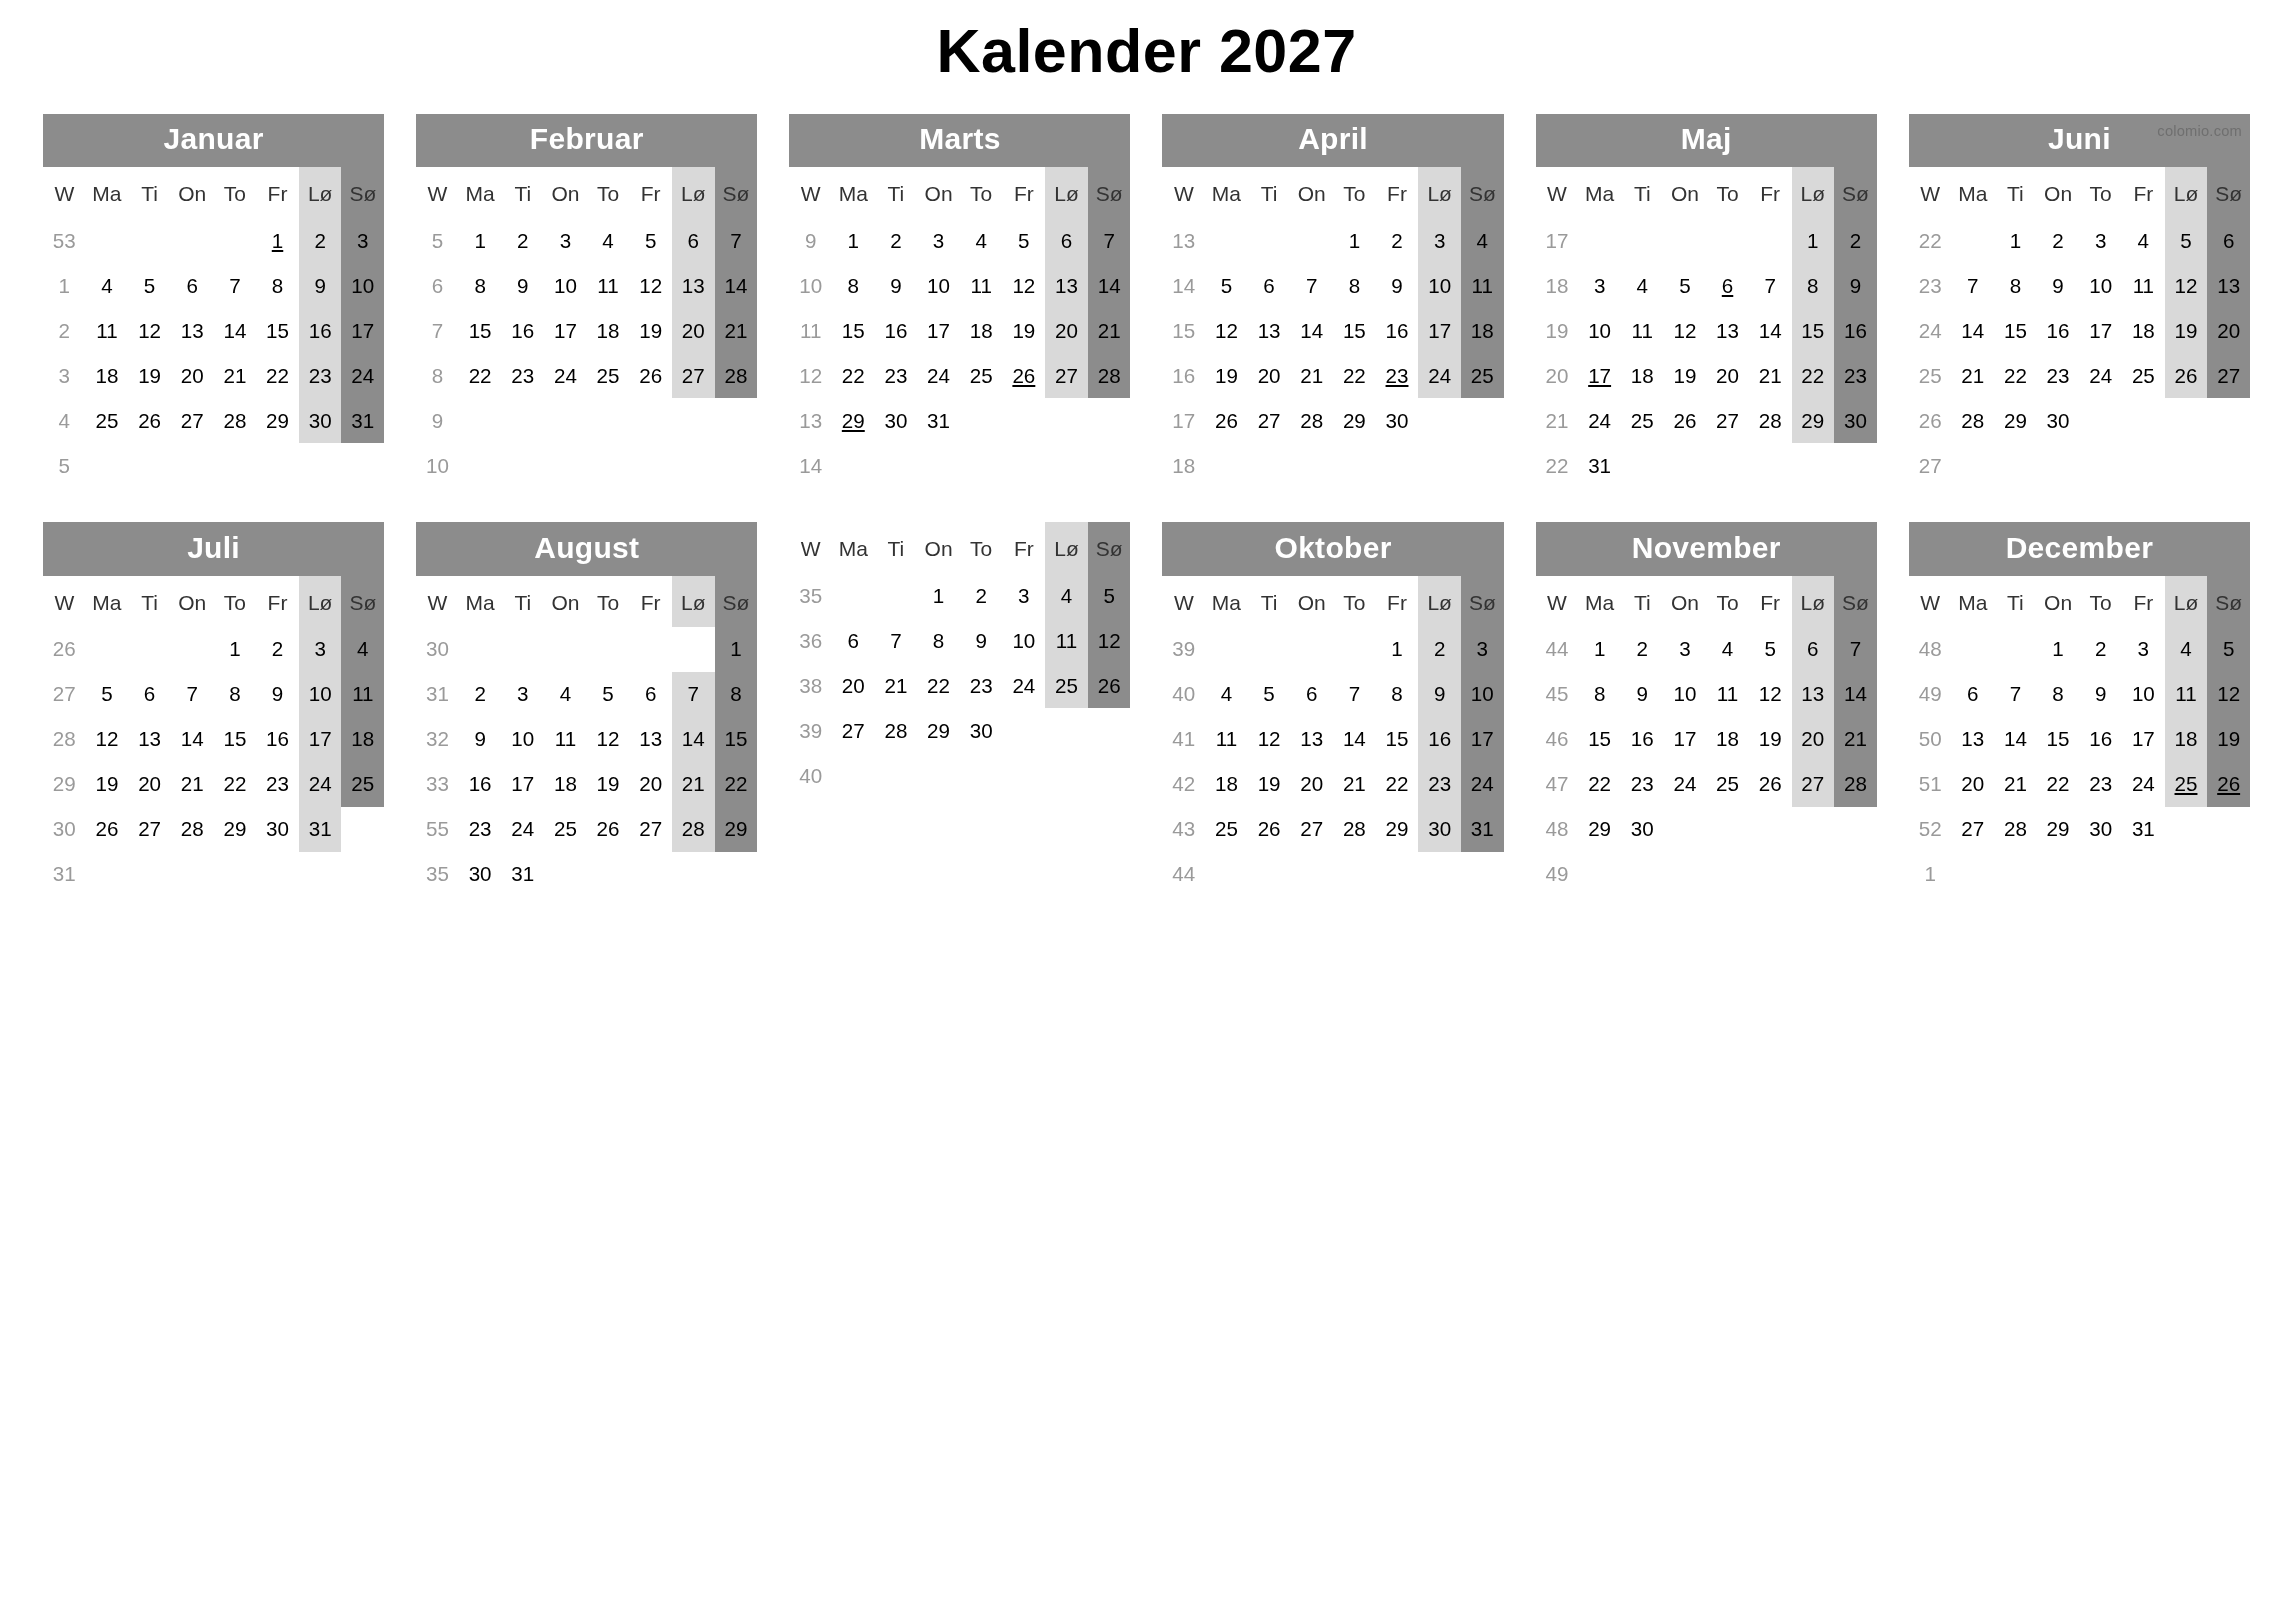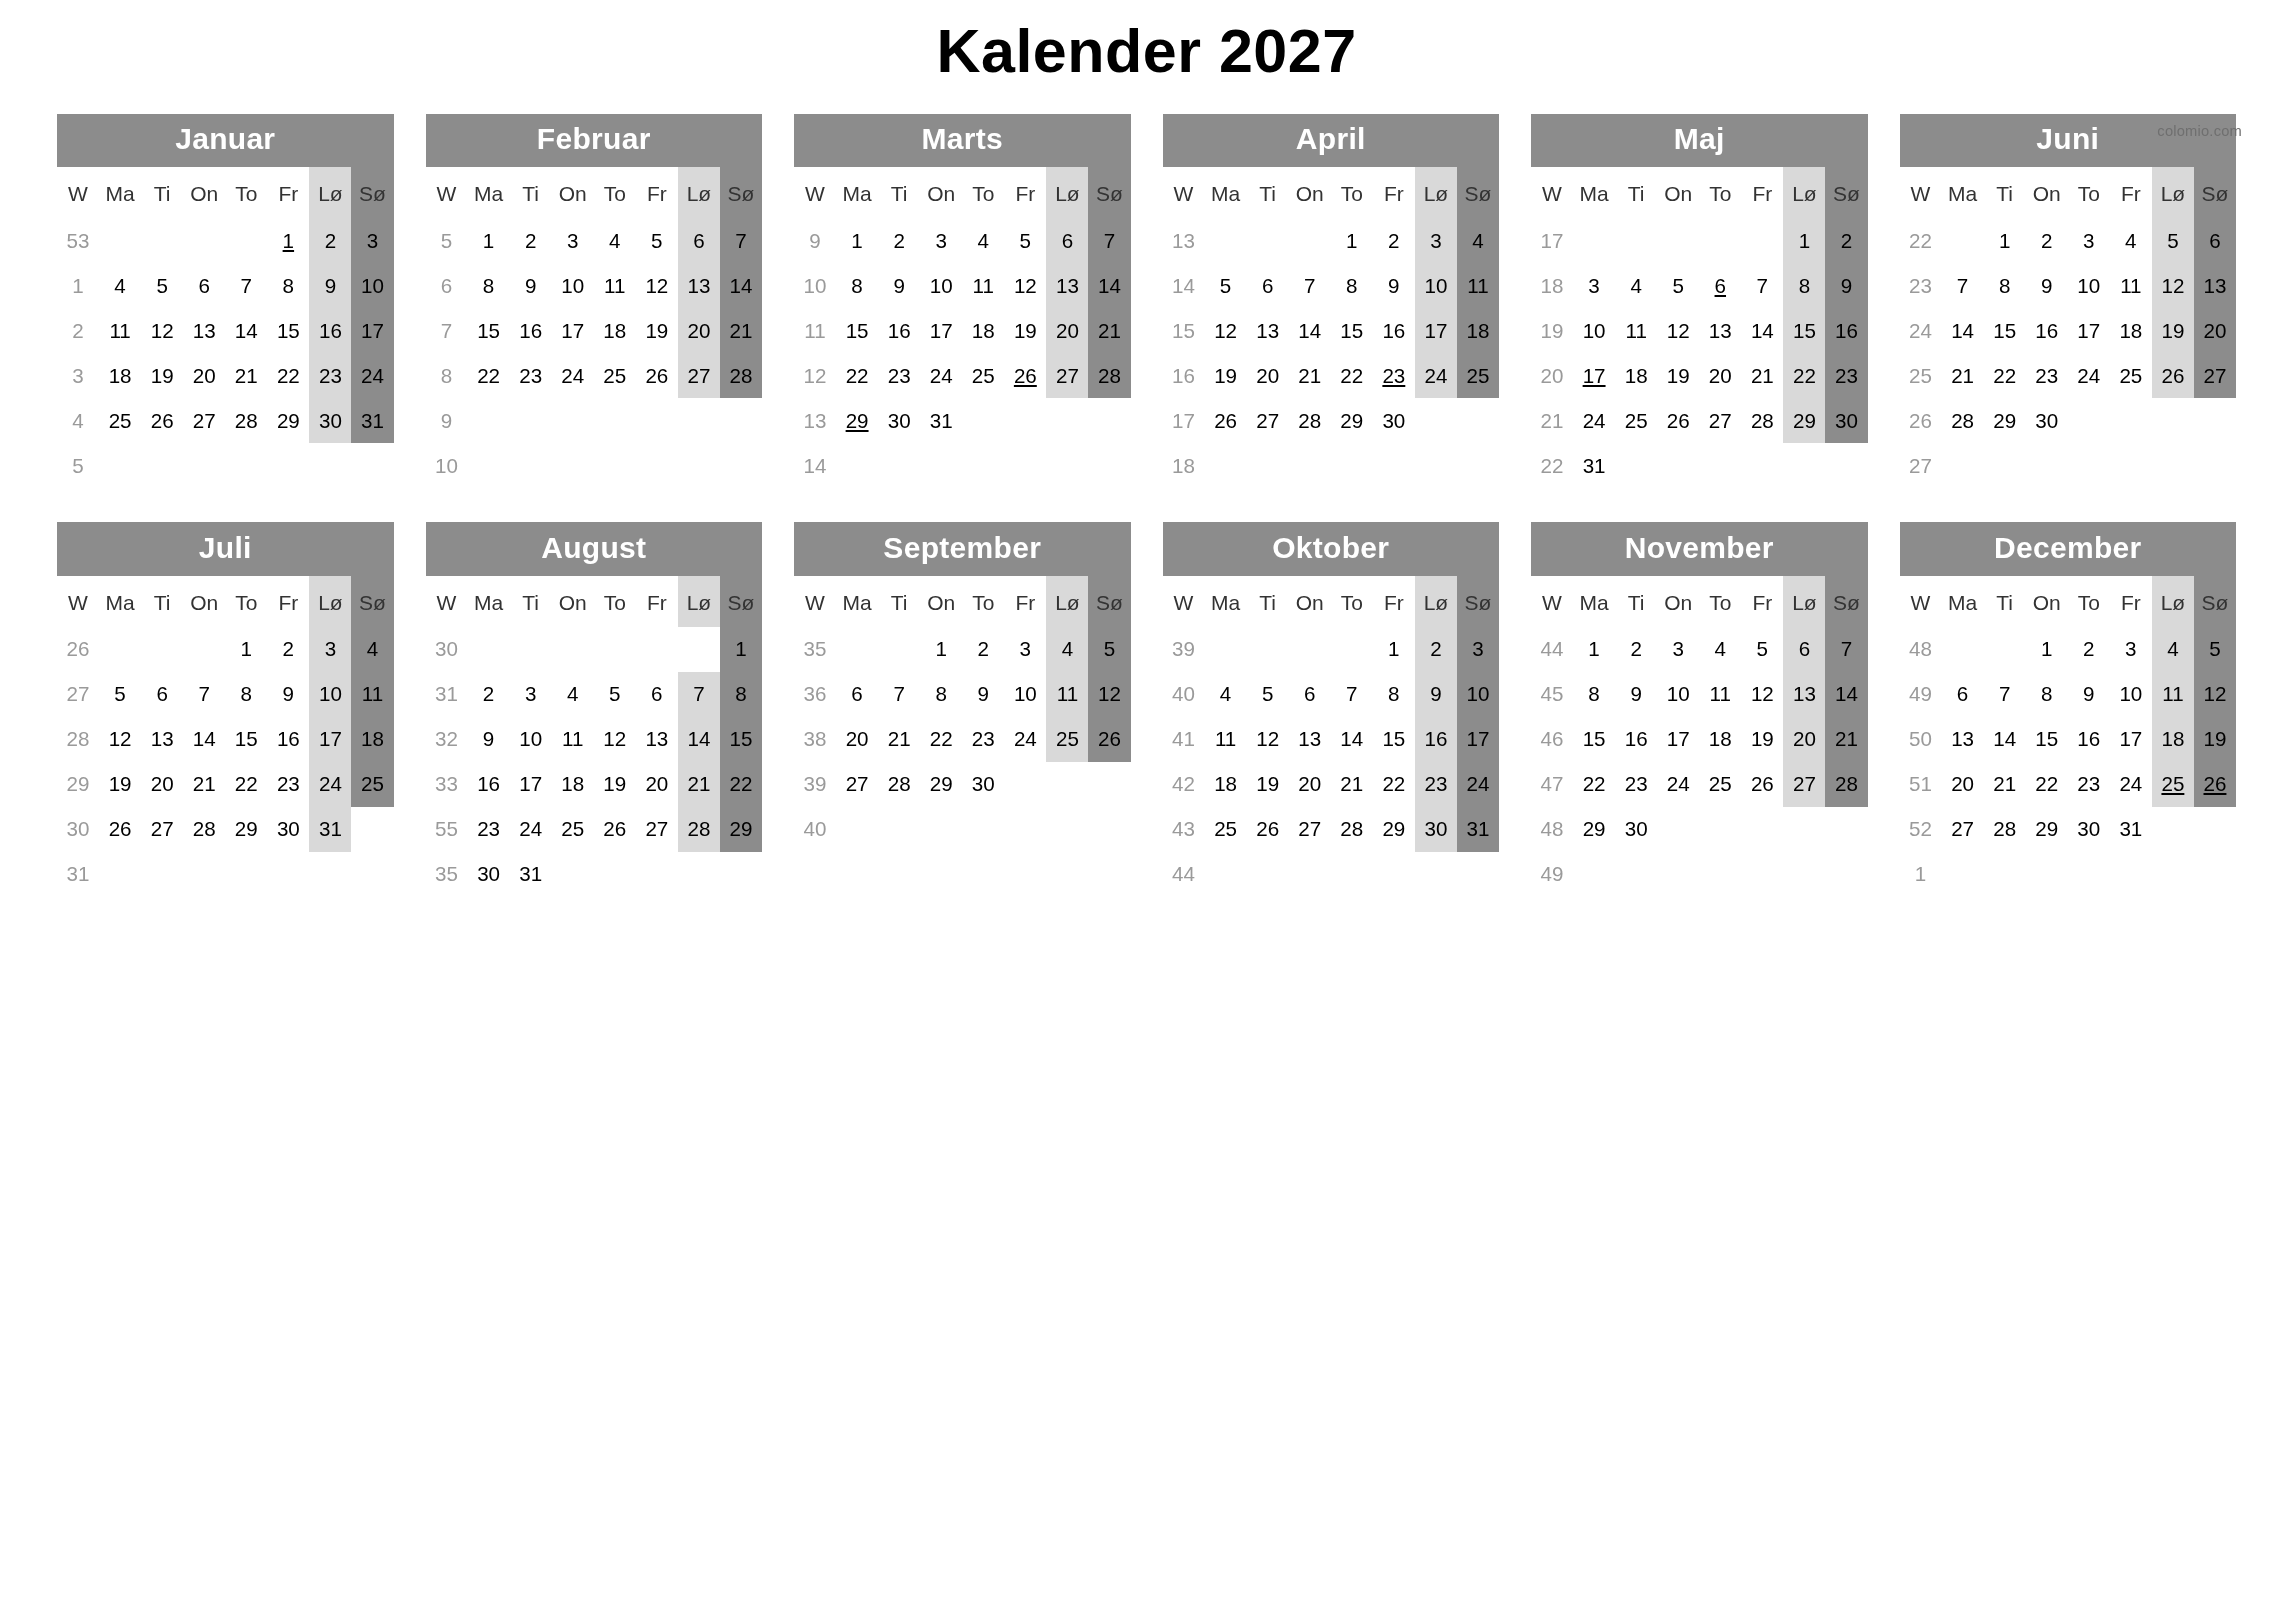--- a/index.html
+++ b/index.html
@@ -11,21 +11,21 @@
   }
   body {
     width: 2293px;
     height: 1620px;
     position: relative;
     overflow: hidden;
   }
   .page {
     width: 2293px;
     height: 1620px;
-    padding: 0 57px;
+    padding: 0 43px;
     position: relative;
   }
   .title {
     text-align: center;
     font-size: 61px;
     font-weight: bold;
     color: #000;
     letter-spacing: 0.5px;
     padding-top: 17.6px;
     line-height: 1.1;
@@ -733,21 +733,20 @@
               <td class="day empty"></td>
               <td class="day empty"></td>
               <td class="day empty"></td>
               <td class="day sat empty"></td>
               <td class="day sun empty"></td>
             </tr>
           </tbody>
         </table>
       </div>
       <div class="month">
-        <div class="month-header">September</div>
         <table class="cal">
           <thead>
             <tr>
               <th class="wk">W</th>
               <th class="dh">Ma</th>
               <th class="dh">Ti</th>
               <th class="dh">On</th>
               <th class="dh">To</th>
               <th class="dh">Fr</th>
               <th class="sat">Lø</th>

